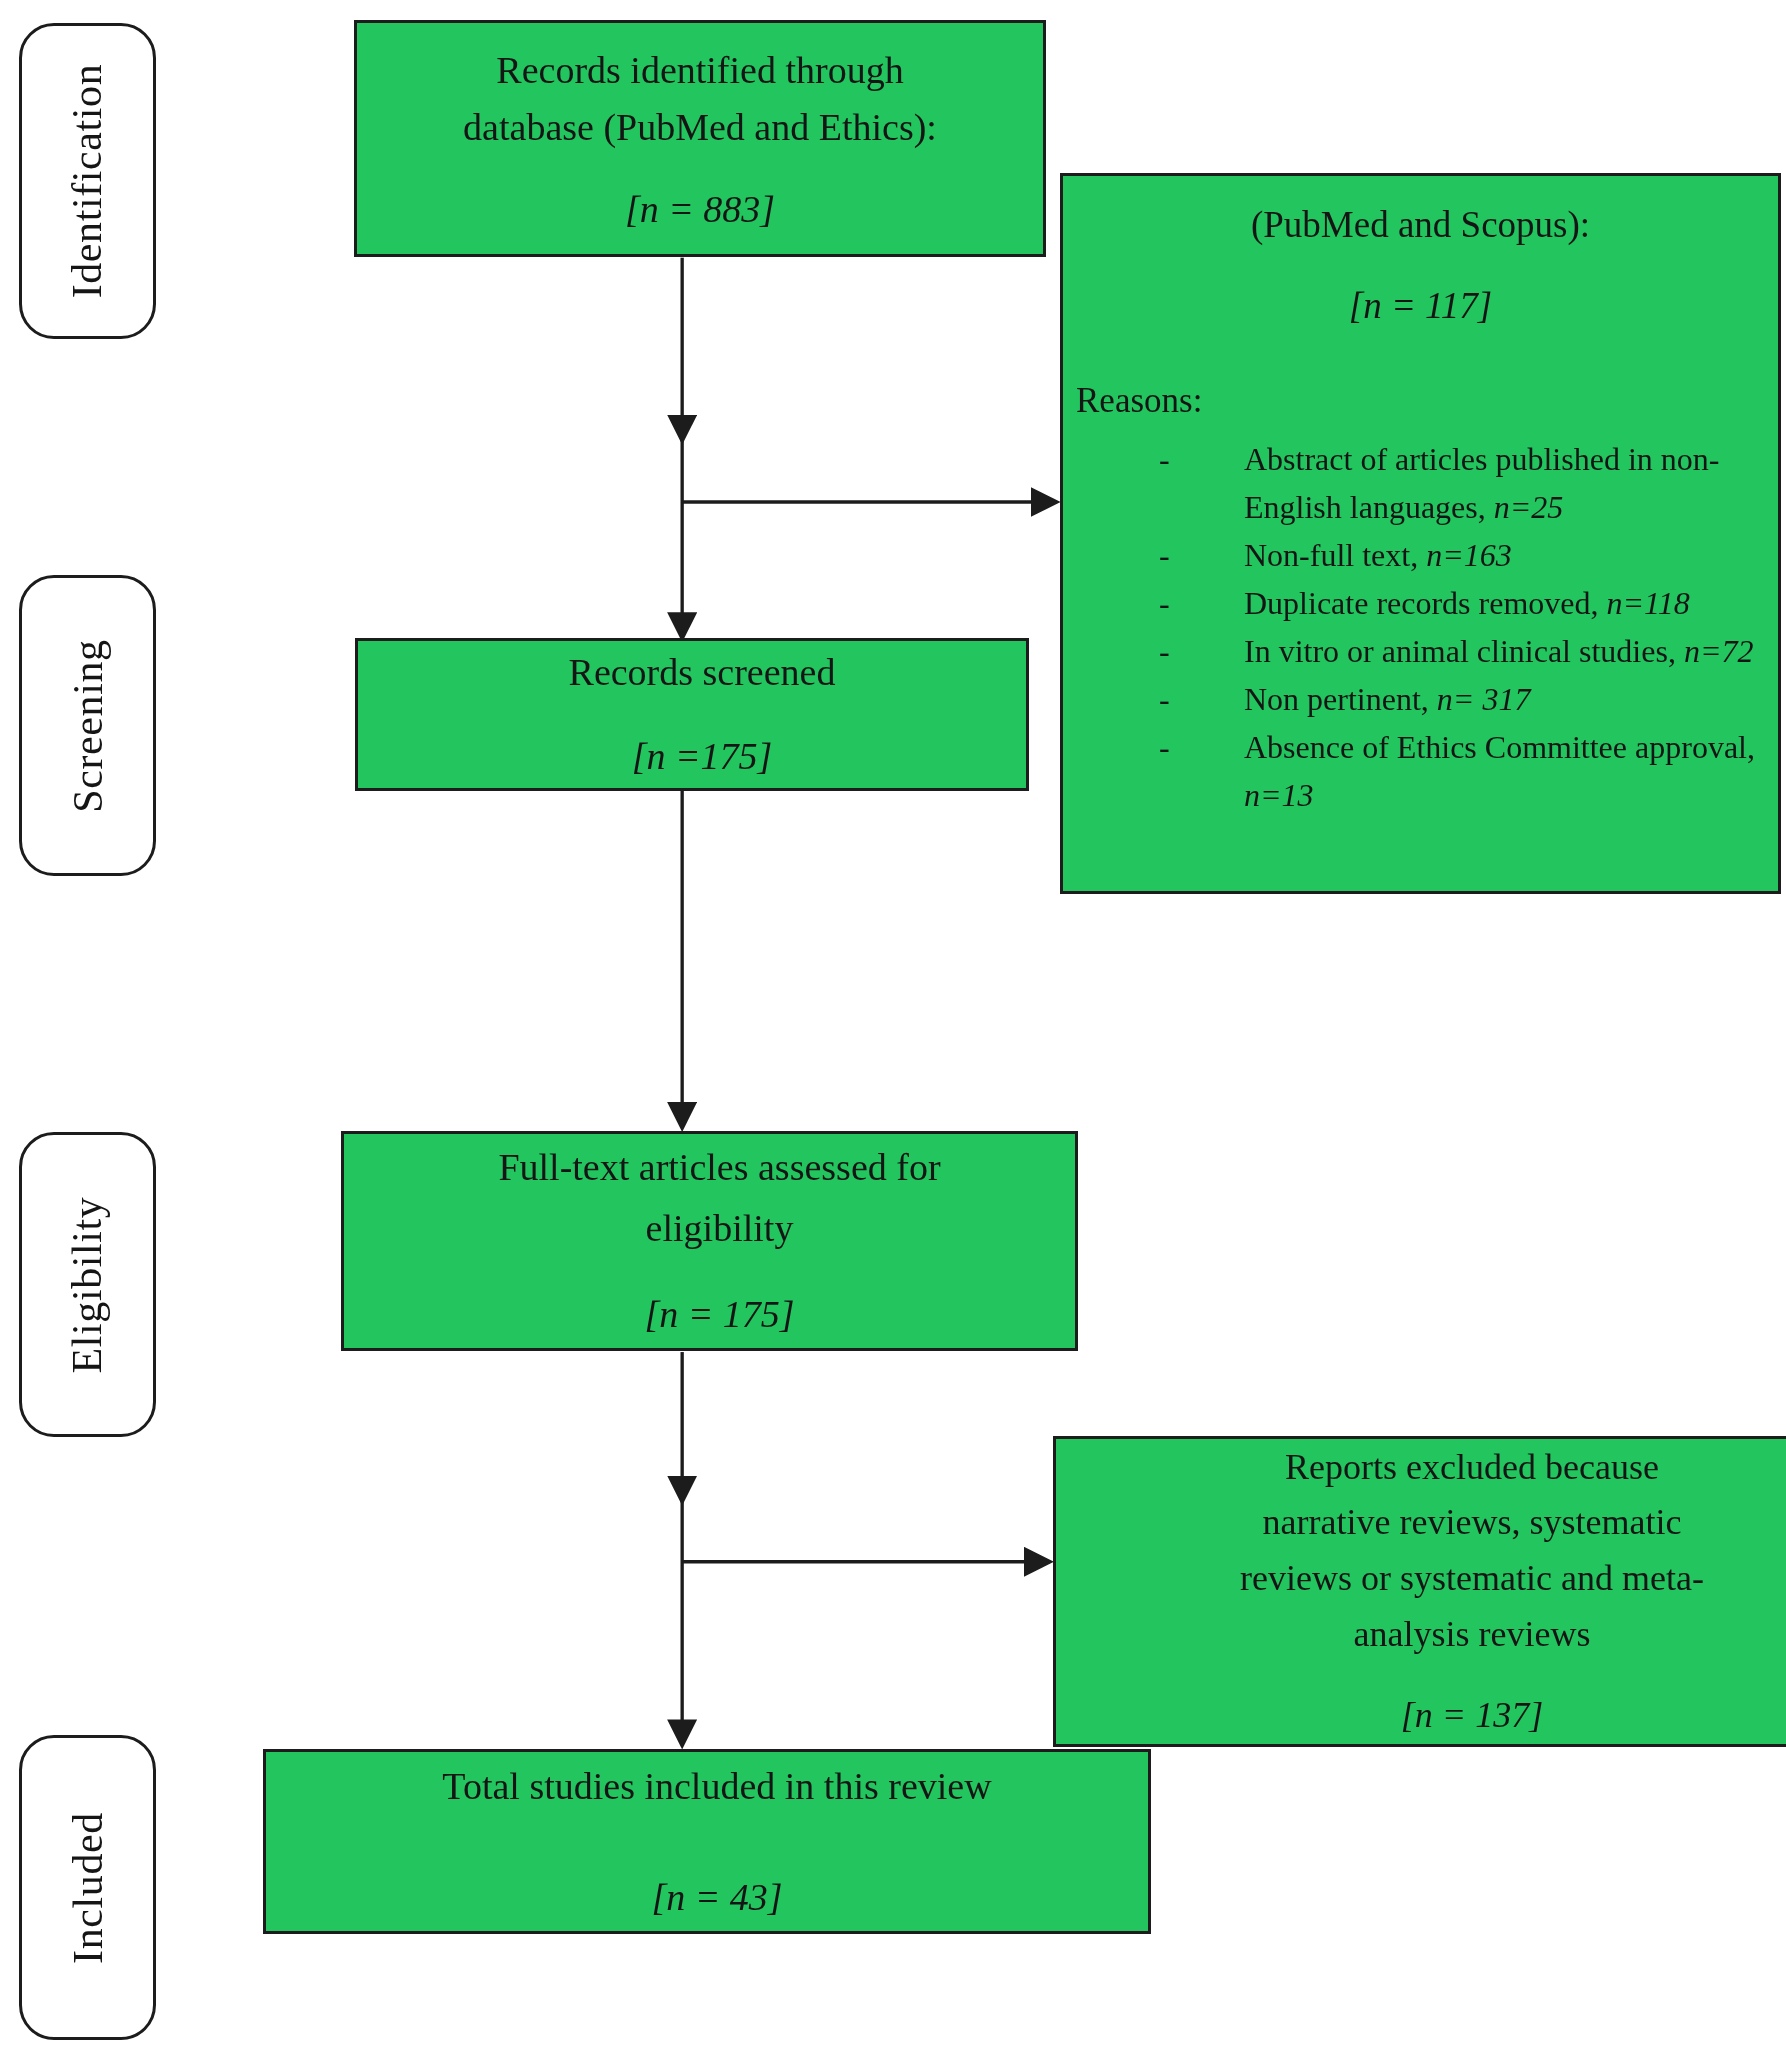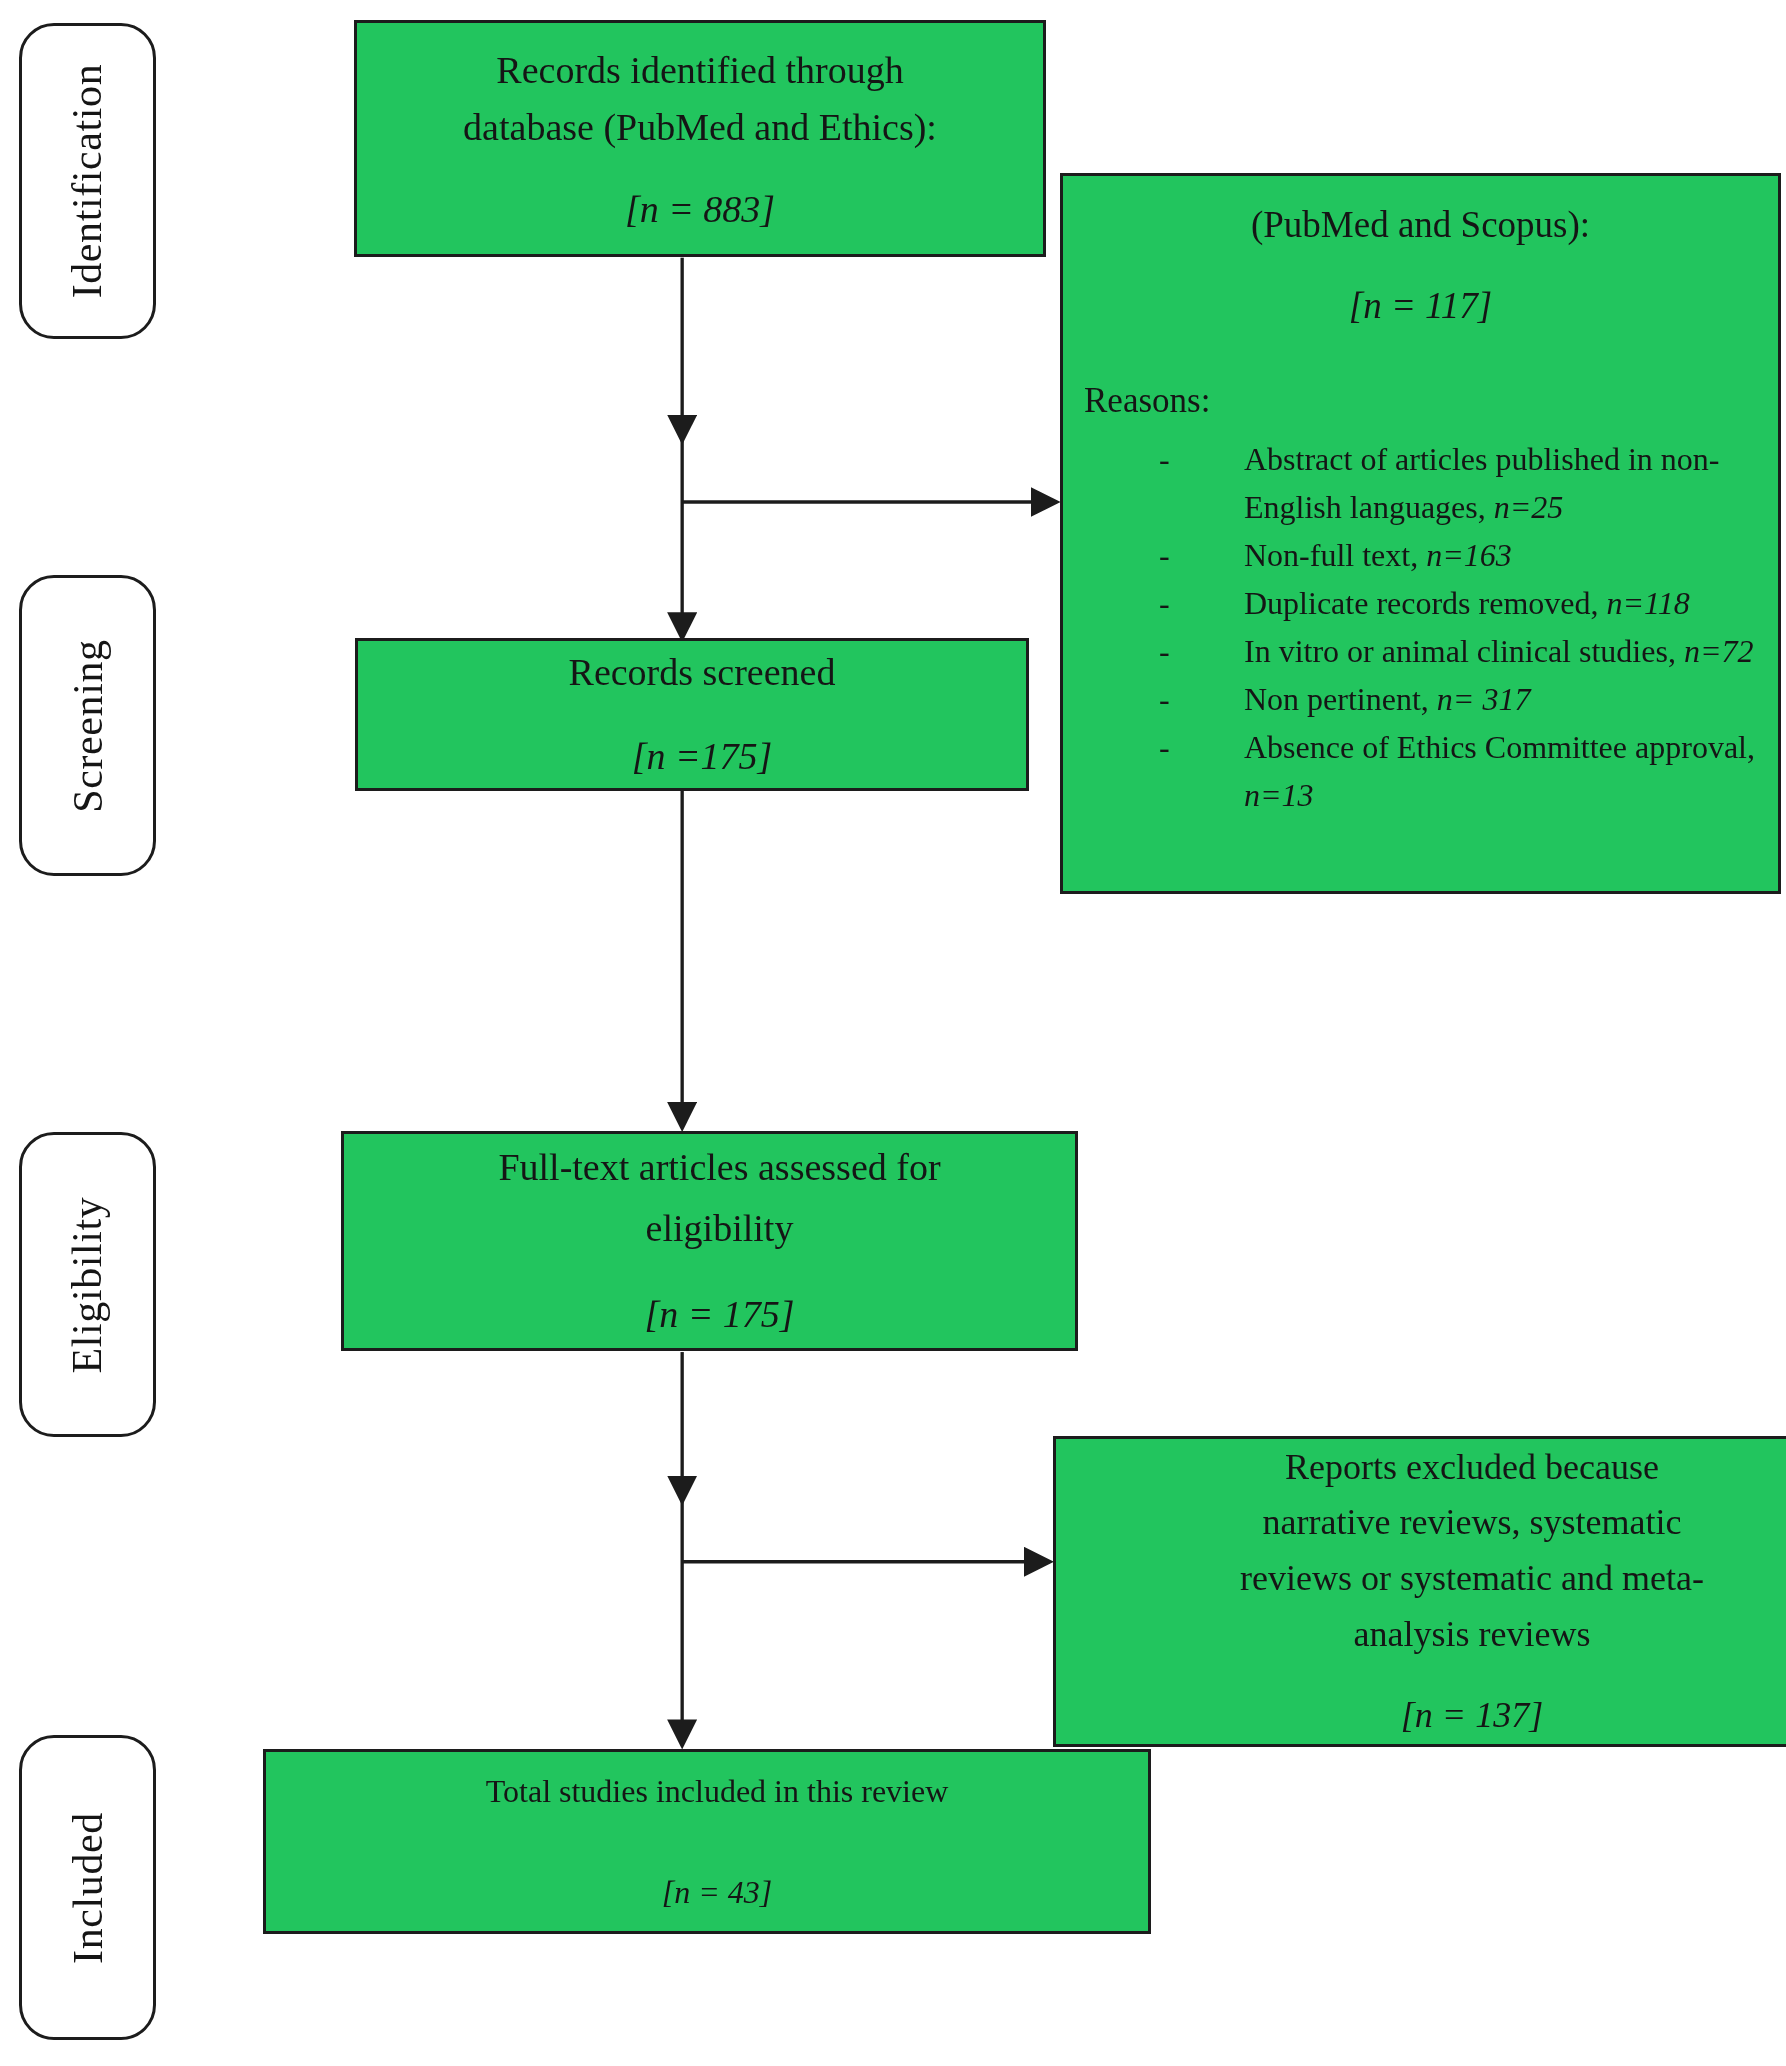--- a/index.html
+++ b/index.html
@@ -48,29 +48,29 @@
     text-align: center;
   }
   .fbox .line { display: block; }
   .count { font-style: italic; margin-top: 25px; }
   .box-identified { font-size: 38px; line-height: 1.5; padding-top: 19px; }
   .box-screened, .box-fulltext, .box-total, .box-reports {
     display: flex; flex-direction: column; justify-content: center; padding-left: 20px;
   }
   .box-screened { font-size: 38px; line-height: 1.55; }
   .box-fulltext { font-size: 38px; line-height: 1.6; }
-  .box-total   { font-size: 32px; line-height: 1.75; gap: 20px; }
+  .box-total   { font-size: 38px; line-height: 1.75; gap: 20px; }
   .box-reports { font-size: 36px; line-height: 1.55; }
   .box-excluded { font-size: 37px; line-height: 1.5; padding-top: 21px; }
   .box-excluded .title-block { text-align: center; }
   .box-excluded .reasons-label {
     text-align: left;
     font-size: 35px;
     margin: 42px 0 7.8px 0;
-    padding-left: 21px;
+    padding-left: 13px;
   }
   .reasons { padding: 0 22px 0 96px; text-align: left; }
   .reason {
     display: flex;
     font-size: 32px;
     line-height: 1.5;
   }
   .reason .dash {
     flex: none;
     width: 85px;

